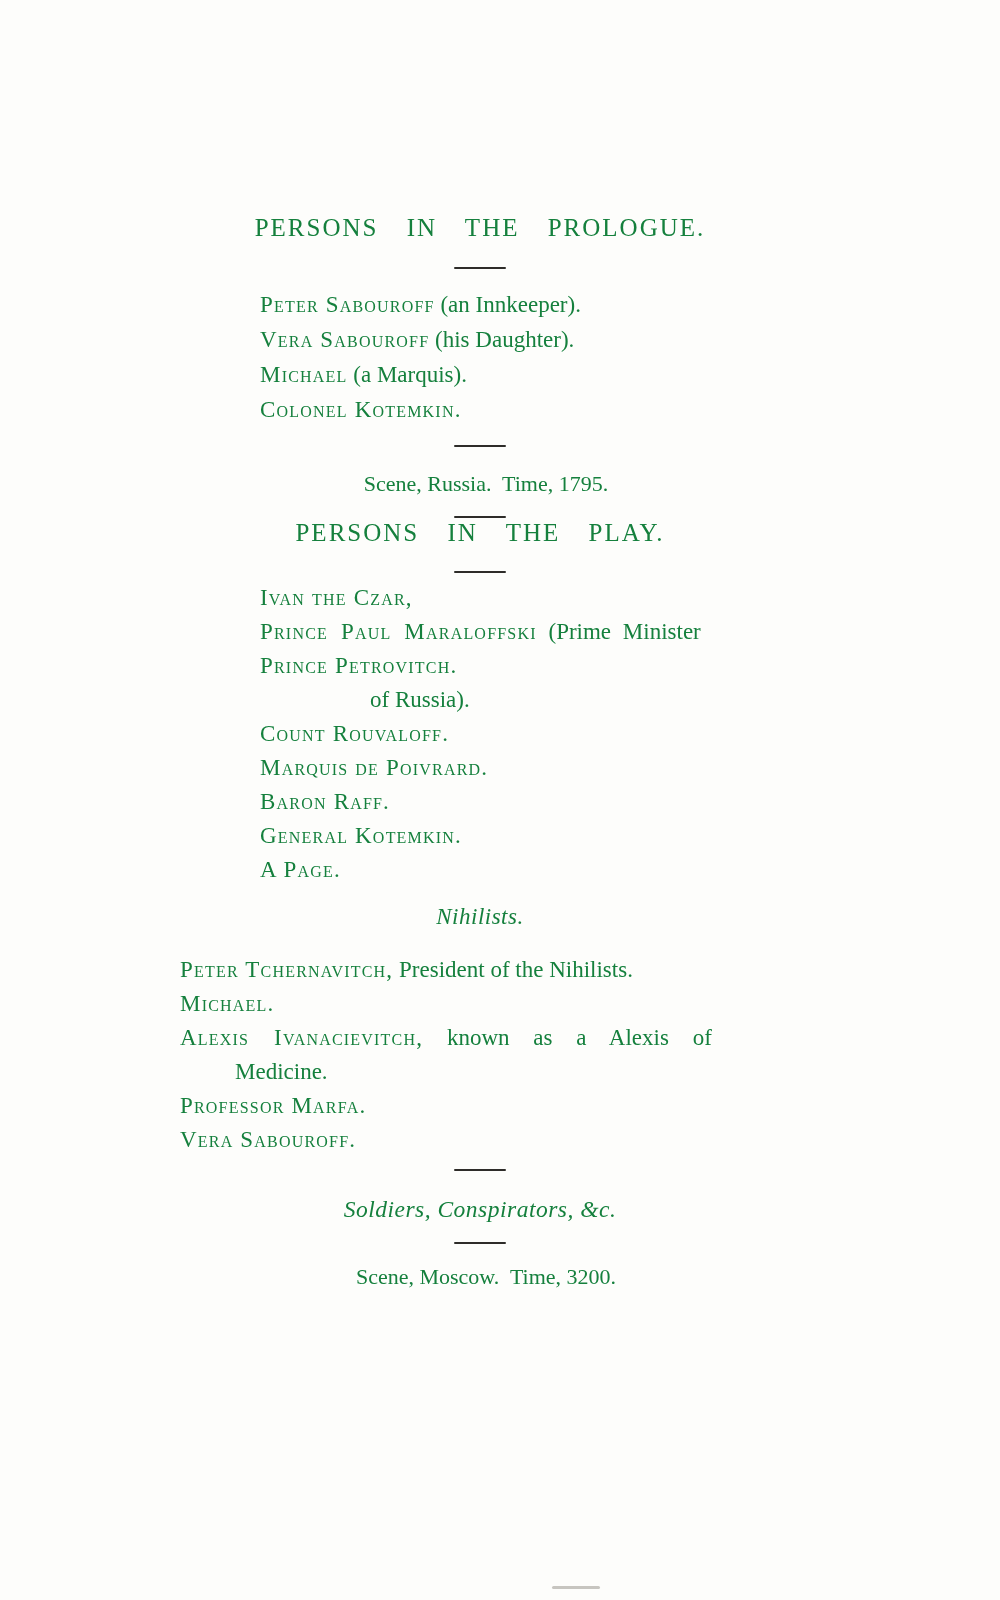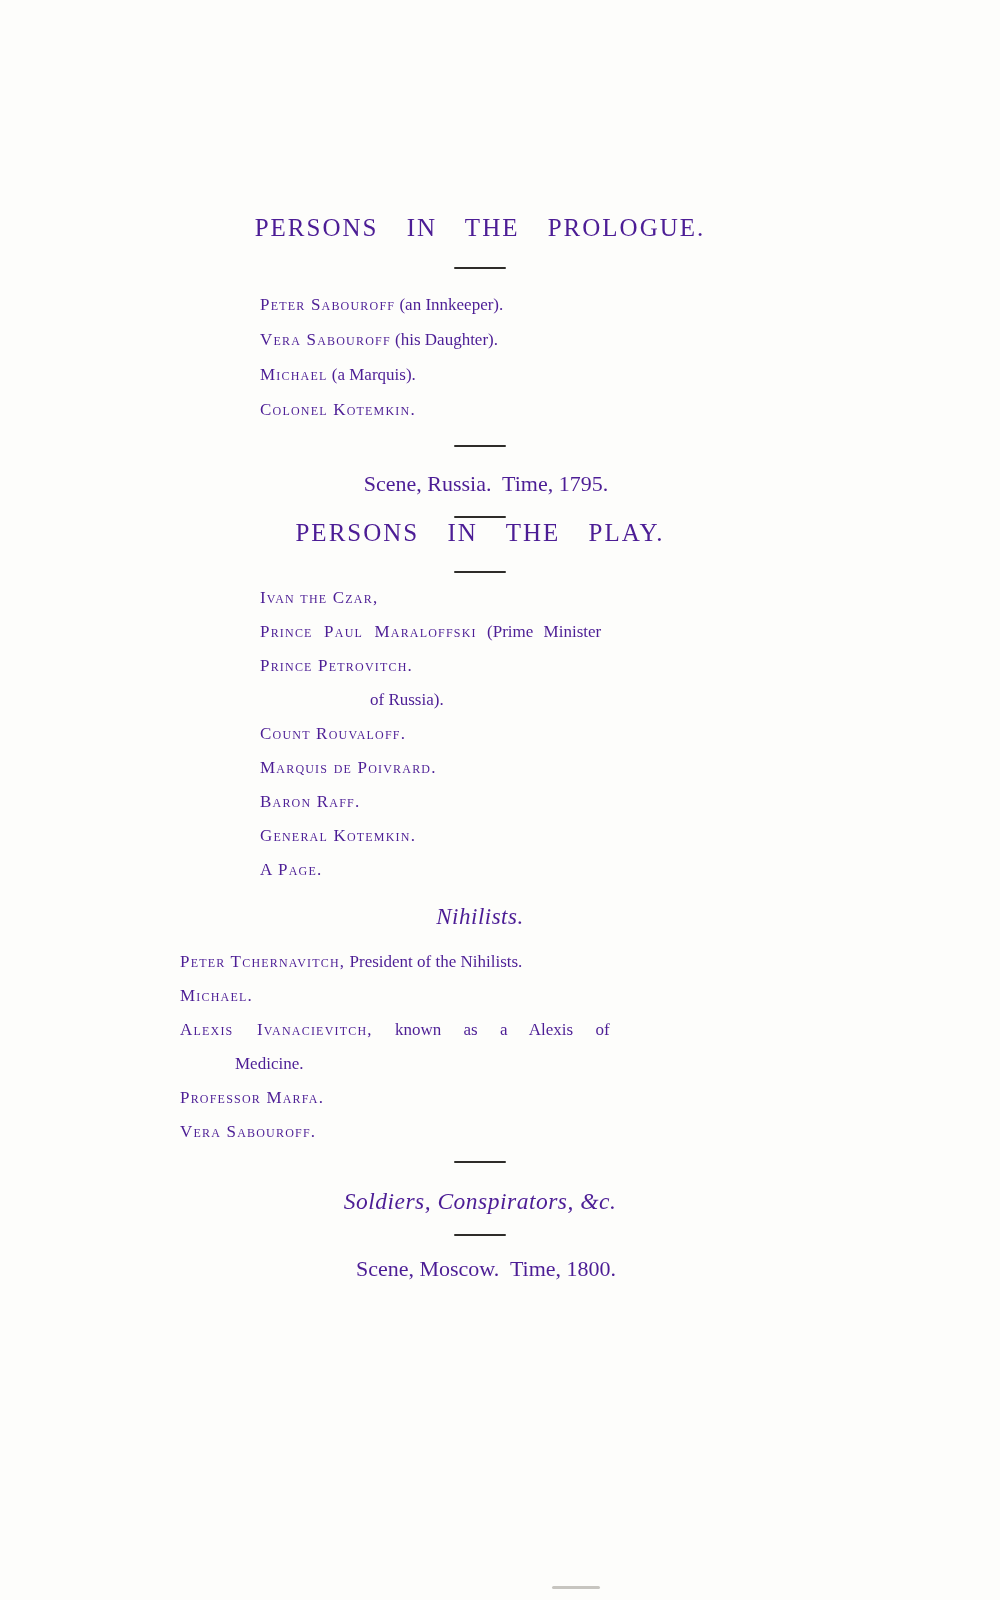--- a/index.html
+++ b/index.html
@@ -3,21 +3,21 @@
 <meta charset="utf-8">
 <style>
   * { margin: 0; padding: 0; box-sizing: border-box; }
   html, body { background: #ffffff; }
   .page {
     position: relative;
     width: 1000px;
     height: 1600px;
     margin: 0 auto;
     background: #fdfdfb;
-    color: #4c1d95;
+    color: #15803d;
     font-family: "Liberation Serif", "DejaVu Serif", serif;
     padding-top: 213px;
     overflow: hidden;
   }
   .section-title {
     width: 960px;
     text-align: center;
     font-weight: normal;
     font-size: 25px;
     line-height: 30px;
@@ -32,25 +32,25 @@
     margin-left: 454px;
     border-radius: 1px;
   }
   .divider.d1 { margin-top: 24px; }
   .divider.d2 { margin-top: 18px; }
   .divider.d3 { margin-top: 17px; }
   .divider.d4 { margin-top: 23px; }
   .divider.d5 { margin-top: 12px; }
   .divider.d6 { margin-top: 17px; }
 
-  .cast { font-size: 17px; }
+  .cast { font-size: 23px; }
   .cast .line { white-space: pre-wrap; }
   .cast-prologue { margin-top: 18px; margin-left: 260px; line-height: 35px; }
   .cast-play     { margin-top: 8px; margin-left: 260px; line-height: 34px; }
-  .cast-nihilists{ margin-top: 12px;  margin-left: 180px; line-height: 34px; }
+  .cast-nihilists{ margin-top: 20px;  margin-left: 180px; line-height: 34px; }
 
   .sc { font-variant: small-caps; letter-spacing: 1.2px; }
   .indent-play { padding-left: 110px; }
   .indent-nih  { padding-left: 55px; }
   .stretch-sm  { word-spacing: 6px; }
   .stretch-lg  { word-spacing: 18px; }
 
   .center-line {
     width: 960px;
     text-align: center;
@@ -135,17 +135,17 @@
     <div class="line"><span class="sc">Professor Marfa.</span><span></span></div>
     <div class="line"><span class="sc">Vera Sabouroff.</span><span></span></div>
   </div>
 
   <div class="divider d5"></div>
 
   <div class="italic-line extras-line">Soldiers, Conspirators, &amp;c.</div>
 
   <div class="divider d6"></div>
 
-  <div class="center-line scene-play">Scene, Moscow.  Time, 1800.</div>
+  <div class="center-line scene-play">Scene, Moscow.  Time, 3200.</div>
 
   <div class="scan-artifact"></div>
 
 </div>
 
 </body></html>

